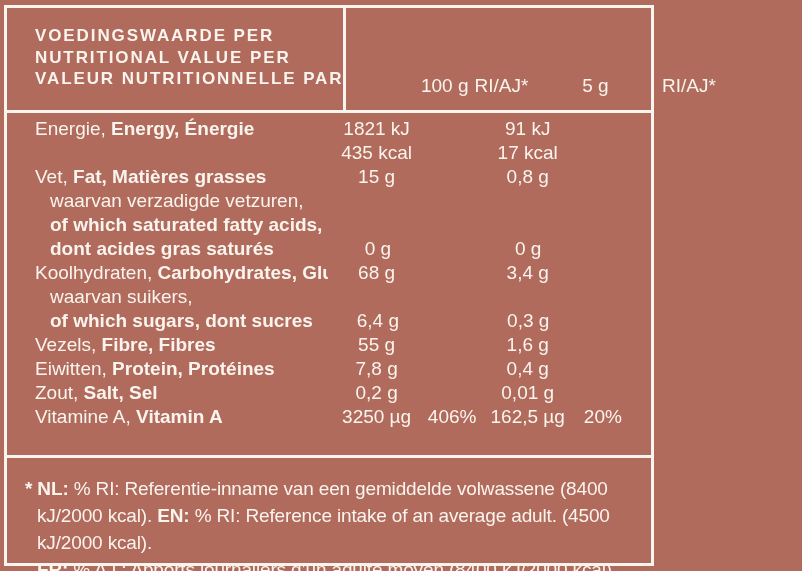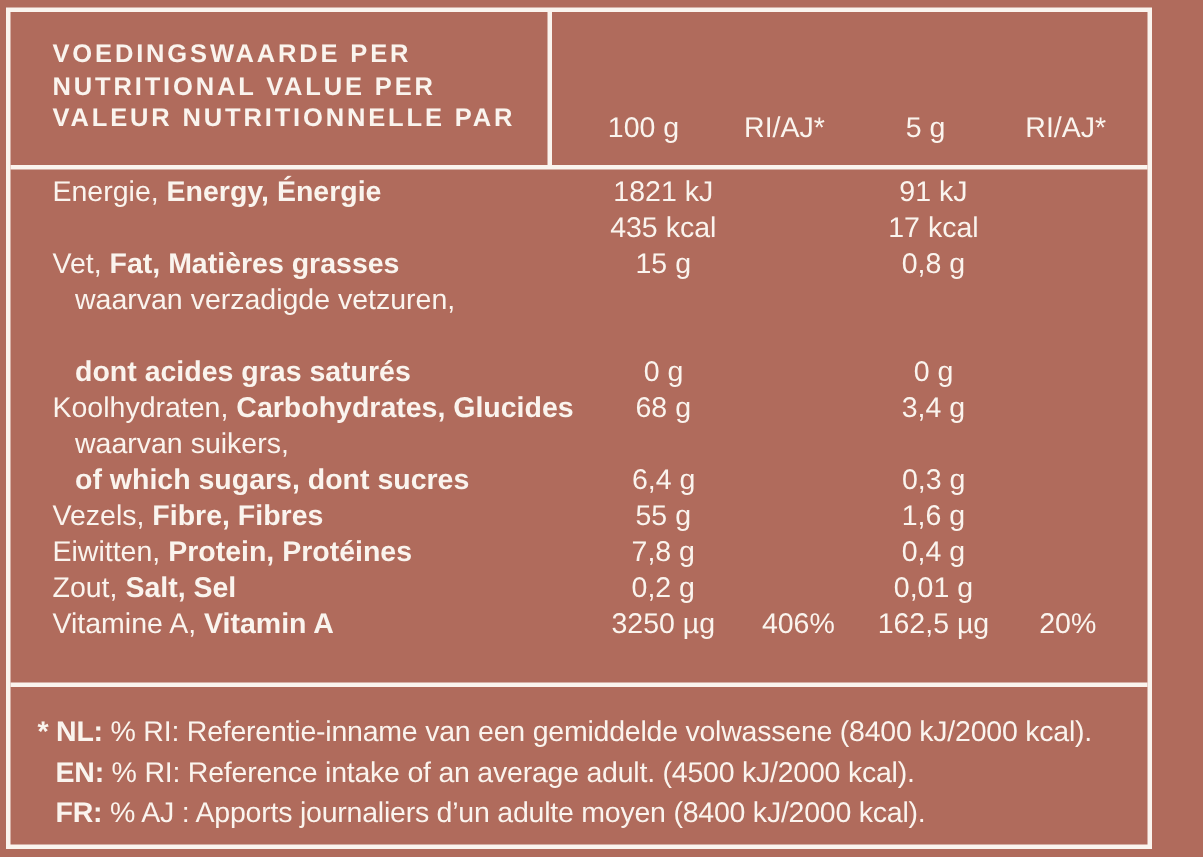--- a/index.html
+++ b/index.html
@@ -7,21 +7,21 @@
     width: 802px; height: 571px;
     position: relative;
     background: var(--bg, #b06b5c);
     color: var(--fg, #faf4ee);
     font-family: "Liberation Sans", "DejaVu Sans", sans-serif;
     font-size: 19px;
     overflow: hidden;
   }
   .frame {
     position: absolute; left: 4px; top: 5px;
-    width: 764px; height: 561px;
+    width: 650px; height: 561px;
     box-sizing: border-box;
     border: 3px solid var(--fg, #faf4ee);
     display: flex; flex-direction: column;
   }
   
   .hdr {
     height: 105px; box-sizing: border-box;
     border-bottom: 3px solid var(--fg, #faf4ee);
     display: flex;
   }
@@ -34,21 +34,21 @@
     font-weight: bold; text-transform: uppercase;
     font-size: 17px; letter-spacing: 1.9px; line-height: 21.5px;
     white-space: nowrap;
   }
   .hdr-right {
     flex: 1; display: flex; align-items: flex-end;
     padding: 0 22px 13px 0;
   }
   .hcell { text-align: center; white-space: nowrap; }
   
-  .c0 { width: 122px; }
+  .c0 { width: 122px; text-align: right; }
   .c1 { width: 66px; }
   .c2 { width: 122px; }
   .c3 { width: 65px; }
   
   .tbody { flex: 1; padding-top: 4px; }
   .row {
     display: flex; height: 24px; line-height: 24px;
     padding-right: 22px; white-space: nowrap;
   }
   .label {
@@ -112,20 +112,21 @@
         <div class="val c3"></div>
       </div>
       <div class="row indent">
         <div class="label"><span>waarvan verzadigde vetzuren,</span></div>
         <div class="val c0"></div>
         <div class="val c1"></div>
         <div class="val c2"></div>
         <div class="val c3"></div>
       </div>
       <div class="row indent">
+        <div class="label"><span class="b">of which saturated fatty acids,</span></div>
         <div class="val c0"></div>
         <div class="val c1"></div>
         <div class="val c2"></div>
         <div class="val c3"></div>
       </div>
       <div class="row indent">
         <div class="label"><span class="b">dont acides gras saturés</span></div>
         <div class="val c0">0 g</div>
         <div class="val c1"></div>
         <div class="val c2">0 g</div>

